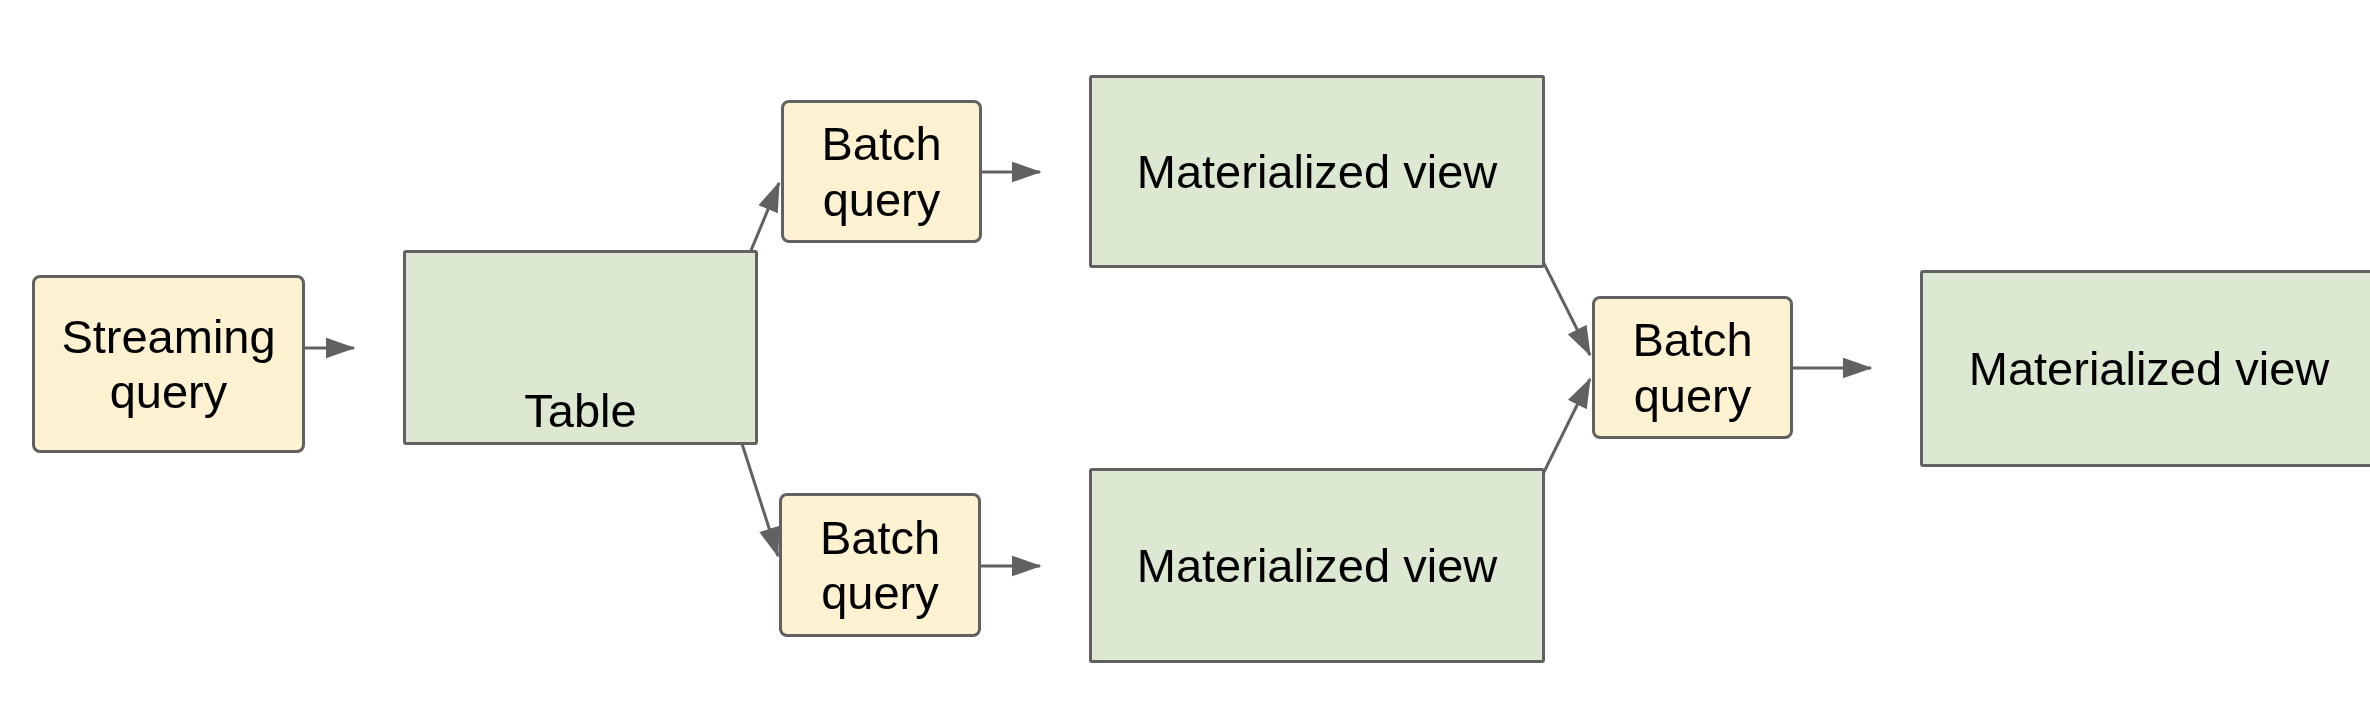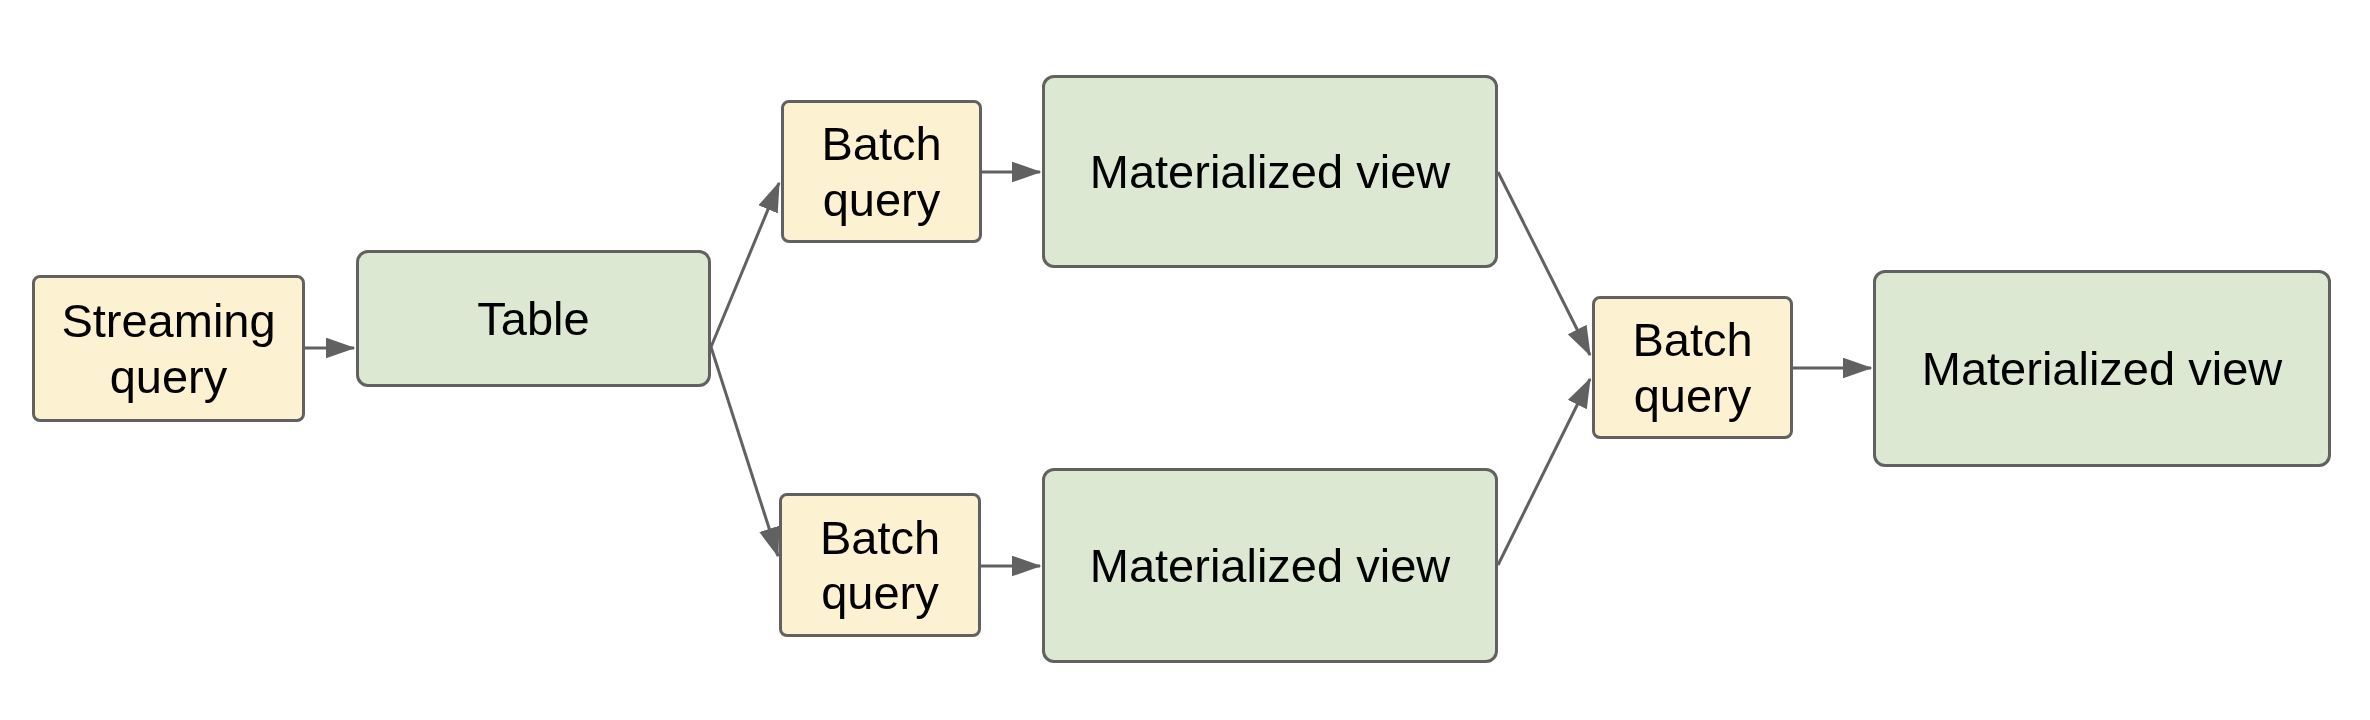--- a/index.html
+++ b/index.html
@@ -45,25 +45,26 @@
     font-size:47px;
     line-height:1.18;
     padding:4px 10px;
   }
   .node.query{
     background:var(--query-node-fill);
     border-radius:8px;
   }
   .node.view{
     background:var(--view-node-fill);
-    border-radius:12px;
+    border-radius:3px;
+    margin-left:47px;
   }
   
-  .n-streaming{left:32px;top:275px;width:273px;height:147px;}
-  .n-table{left:356px;top:250px;width:355px;height:137px;}
+  .n-streaming{left:32px;top:275px;width:273px;height:178px;}
+  .n-table{left:356px;top:250px;width:355px;height:195px;align-items:flex-end;}
   .n-batch-top{left:781px;top:100px;width:201px;height:143px;}
   .n-mv-top{left:1042px;top:75px;width:456px;height:193px;}
   .n-batch-bottom{left:779px;top:493px;width:202px;height:144px;}
   .n-mv-bottom{left:1042px;top:468px;width:456px;height:195px;}
   .n-batch-right{left:1592px;top:296px;width:201px;height:143px;}
   .n-mv-right{left:1873px;top:270px;width:458px;height:197px;}
 </style>
 </head>
 <body>
 

